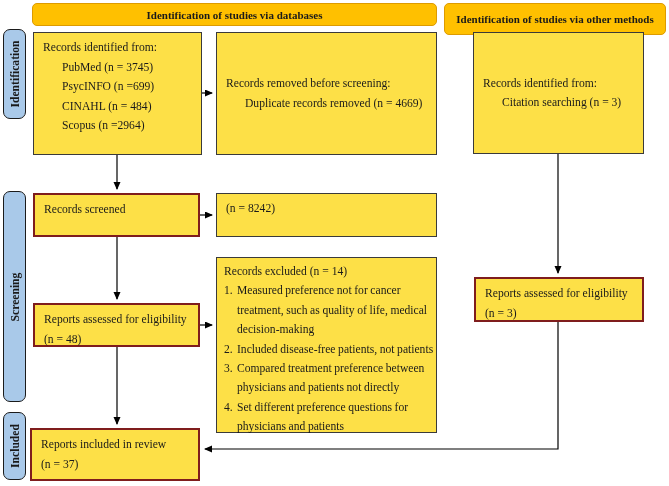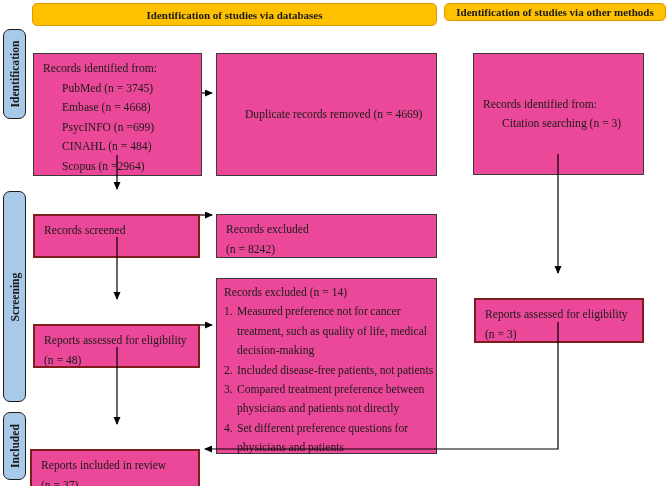--- a/index.html
+++ b/index.html
@@ -31,82 +31,80 @@
   }
   .side .vlabel{
     position:absolute;left:50%;top:50%;
     transform:translate(-50%,-50%) rotate(-90deg);
     white-space:nowrap;
     font-weight:bold;
     font-size:11.6px;
   }
   .box{
     position:absolute;
-    background:#ec4899;
+    background:#fde047;
     border:1.5px solid #3a3a3a;
     box-sizing:border-box;
     line-height:19.5px;
-    margin-top:21px;
   }
   .box.bold-border{border:2px solid #7f1d1d;}
   .pad{padding:5px 2px 0 9px;}
   .center-v{display:flex;flex-direction:column;justify-content:center;padding:0 2px 0 9px;}
   .indent{padding-left:19px;}
   .reasons{padding:4px 1px 0 7px;line-height:19.4px;}
   .reason-item{display:flex;}
   .reason-num{width:13px;flex:0 0 13px;}
   .reason-text{flex:1;white-space:pre-line;word-spacing:-0.3px;}
   #arrows{position:absolute;left:0;top:0;pointer-events:none;}
 </style>
 </head>
 <body>
 
 <div id="canvas">
 
   <div class="banner" style="left:32px;top:3px;width:405px;height:23px;">
     <span>Identification of studies via databases</span>
   </div>
-  <div class="banner" style="left:444px;top:3px;width:222px;height:18px;">
+  <div class="banner" style="left:444px;top:3px;width:222px;height:32px;">
     <span>Identification of studies via other methods</span>
   </div>
 
   <div class="side" style="left:3px;top:29px;width:23px;height:90px;">
     <span class="vlabel">Identification</span>
   </div>
   <div class="side" style="left:3px;top:191px;width:23px;height:211px;">
     <span class="vlabel">Screening</span>
   </div>
   <div class="side" style="left:3px;top:412px;width:23px;height:68px;">
     <span class="vlabel">Included</span>
   </div>
 
   <div class="box pad" style="left:33px;top:32px;width:169px;height:123px;">
     <div>Records identified from:</div>
     <div class="indent">PubMed (n = 3745)</div>
-    <div class="indent">Embase (n = 4668)</div>
     <div class="indent">PsycINFO (n =699)</div>
     <div class="indent">CINAHL (n = 484)</div>
     <div class="indent">Scopus (n =2964)</div>
   </div>
 
   <div class="box center-v" style="left:216px;top:32px;width:221px;height:123px;">
+    <div>Records removed before screening:</div>
     <div class="indent">Duplicate records removed (n = 4669)</div>
   </div>
 
   <div class="box center-v" style="left:473px;top:32px;width:171px;height:122px;">
     <div>Records identified from:</div>
     <div class="indent">Citation searching (n = 3)</div>
   </div>
 
   <div class="box bold-border pad" style="left:33px;top:193px;width:167px;height:44px;">
     <div>Records screened</div>
   </div>
 
   <div class="box pad" style="left:216px;top:193px;width:221px;height:44px;">
-    <div>Records excluded</div>
     <div>(n = 8242)</div>
   </div>
 
   <div class="box bold-border pad" style="left:33px;top:303px;width:167px;height:44px;">
     <div>Reports assessed for eligibility</div>
     <div>(n = 48)</div>
   </div>
 
   <div class="box reasons" style="left:216px;top:257px;width:221px;height:176px;">
     <div>Records excluded (n = 14)</div>

